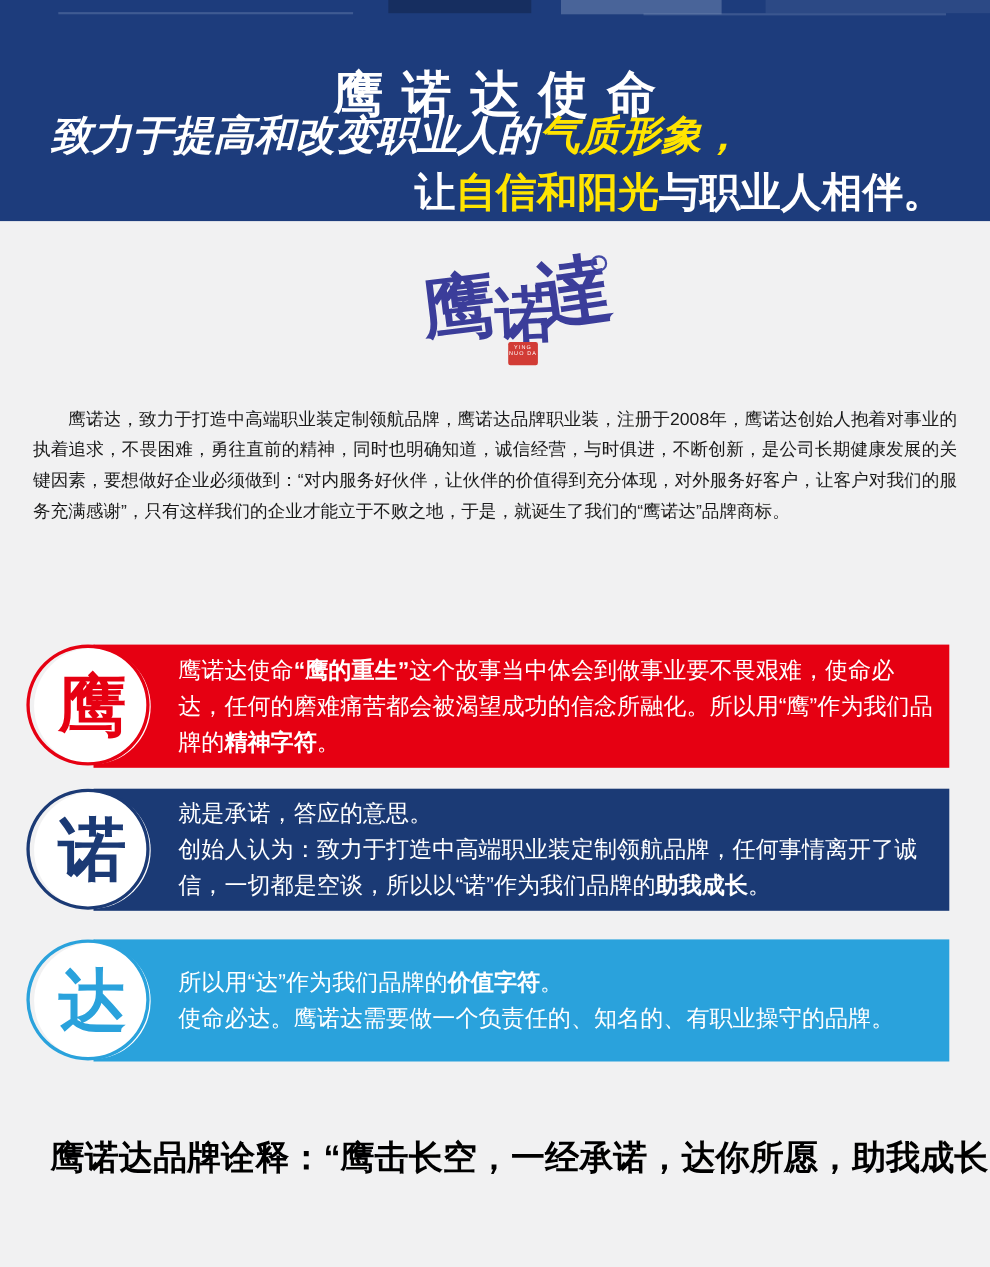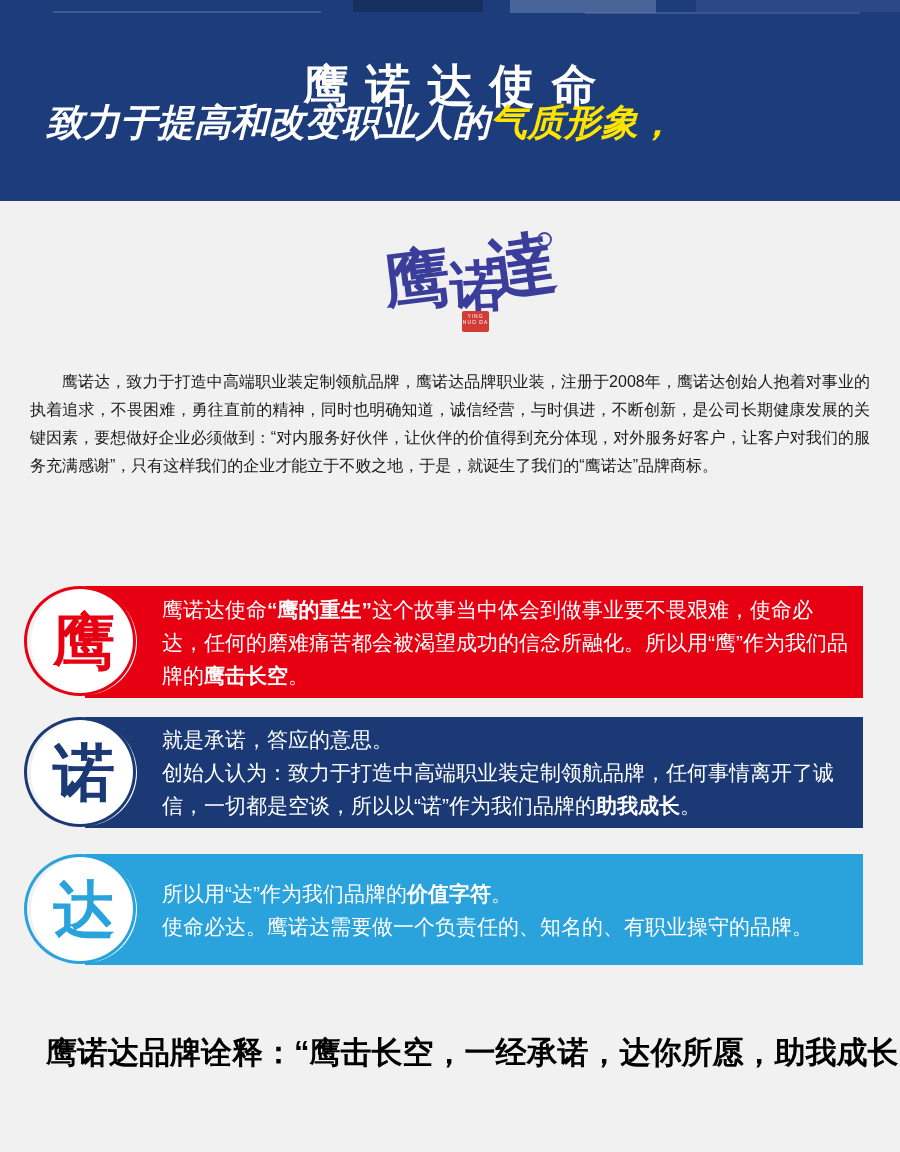--- a/index.html
+++ b/index.html
@@ -78,36 +78,37 @@
 <div class="page">
 
   <header class="hero">
     <div class="remnant r1"></div>
     <div class="remnant r2"></div>
     <div class="remnant r3"></div>
     <div class="remnant rline1"></div>
     <div class="remnant rline2"></div>
     <h1 class="hero-title">鹰诺达使命</h1>
     <div class="hero-sub sub1"><span style="color: rgb(255, 255, 255);">致力于提高和改变职业人的</span><span style="color: rgb(255, 228, 0);">气质形象，</span></div>
+    <div class="hero-sub sub2"><span style="color: rgb(255, 255, 255);">让</span><span style="color: rgb(255, 228, 0);">自信和阳光</span><span style="color: rgb(255, 255, 255);">与职业人相伴。</span></div>
   </header>
 
   <div class="logo">
     <span class="logo-char lc1">鹰</span>
     <span class="logo-char lc2">诺</span>
     <span class="logo-char lc3">達</span>
     <span class="logo-ring"></span>
     <span class="logo-seal">YING NUO DA</span>
   </div>
 
   <p class="intro">鹰诺达，致力于打造中高端职业装定制领航品牌，鹰诺达品牌职业装，注册于2008年，鹰诺达创始人抱着对事业的执着追求，不畏困难，勇往直前的精神，同时也明确知道，诚信经营，与时俱进，不断创新，是公司长期健康发展的关键因素，要想做好企业必须做到：“对内服务好伙伴，让伙伴的价值得到充分体现，对外服务好客户，让客户对我们的服务充满感谢”，只有这样我们的企业才能立于不败之地，于是，就诞生了我们的“鹰诺达”品牌商标。</p>
 
   <section class="banner banner-ying">
     <div class="badge">鹰</div>
     <div class="banner-text">
-      <p><span>鹰诺达使命</span><span style="font-weight: bold;">“鹰的重生”</span><span>这个故事当中体会到做事业要不畏艰难，使命必达，任何的磨难痛苦都会被渴望成功的信念所融化。所以用“鹰”作为我们品牌的</span><span style="font-weight: bold;">鹰击长空</span><span>。</span></p>
+      <p><span>鹰诺达使命</span><span style="font-weight: bold;">“鹰的重生”</span><span>这个故事当中体会到做事业要不畏艰难，使命必达，任何的磨难痛苦都会被渴望成功的信念所融化。所以用“鹰”作为我们品牌的</span><span style="font-weight: bold;">精神字符</span><span>。</span></p>
     </div>
   </section>
 
   <section class="banner banner-nuo">
     <div class="badge">诺</div>
     <div class="banner-text">
       <p><span>就是承诺，答应的意思。</span></p>
       <p><span>创始人认为：致力于打造中高端职业装定制领航品牌，任何事情离开了诚信，一切都是空谈，所以以“诺”作为我们品牌的</span><span style="font-weight: bold;">助我成长</span><span>。</span></p>
     </div>
   </section>

